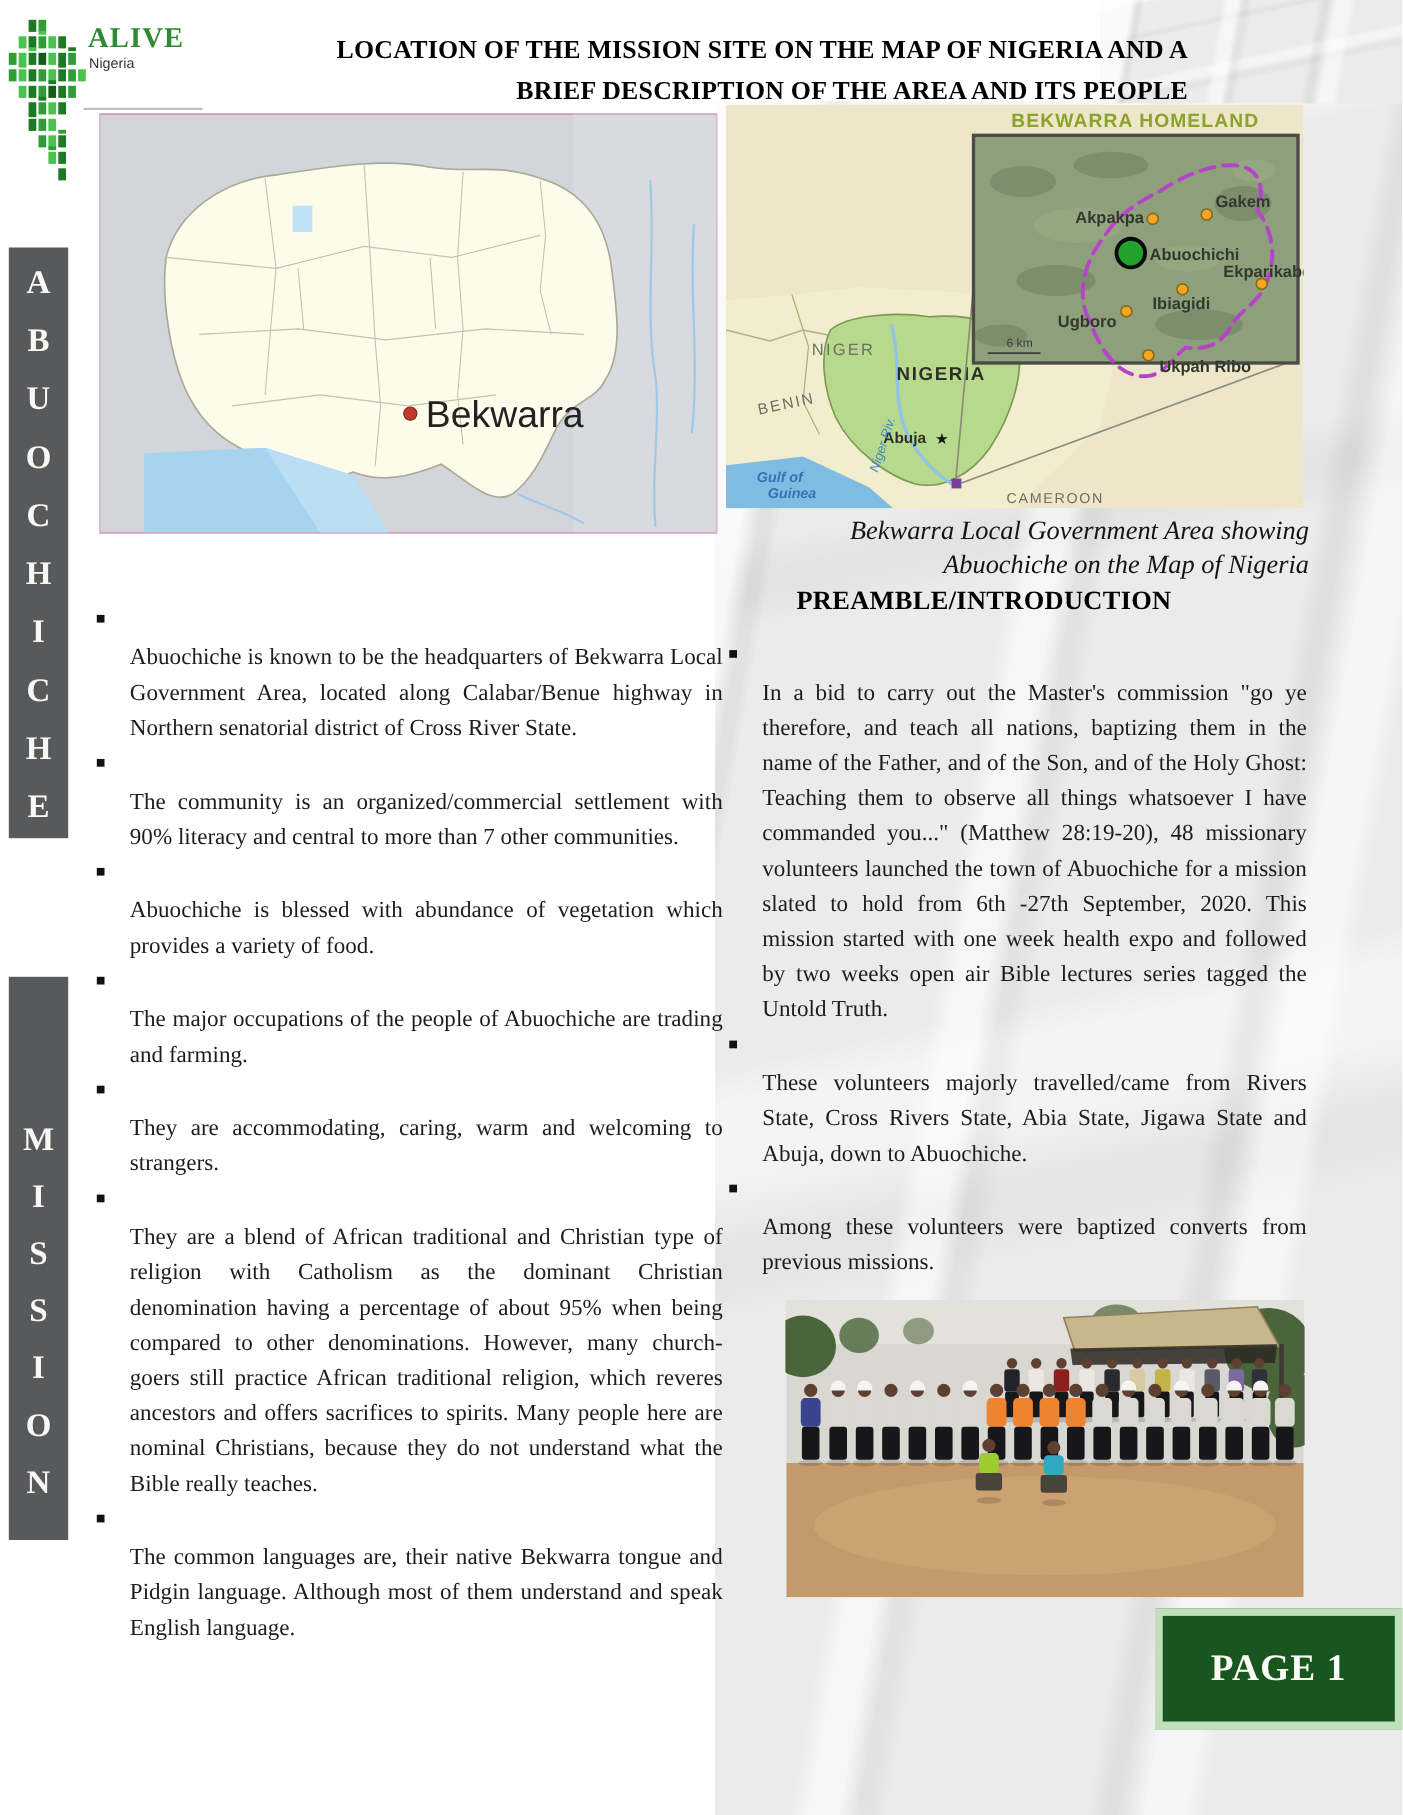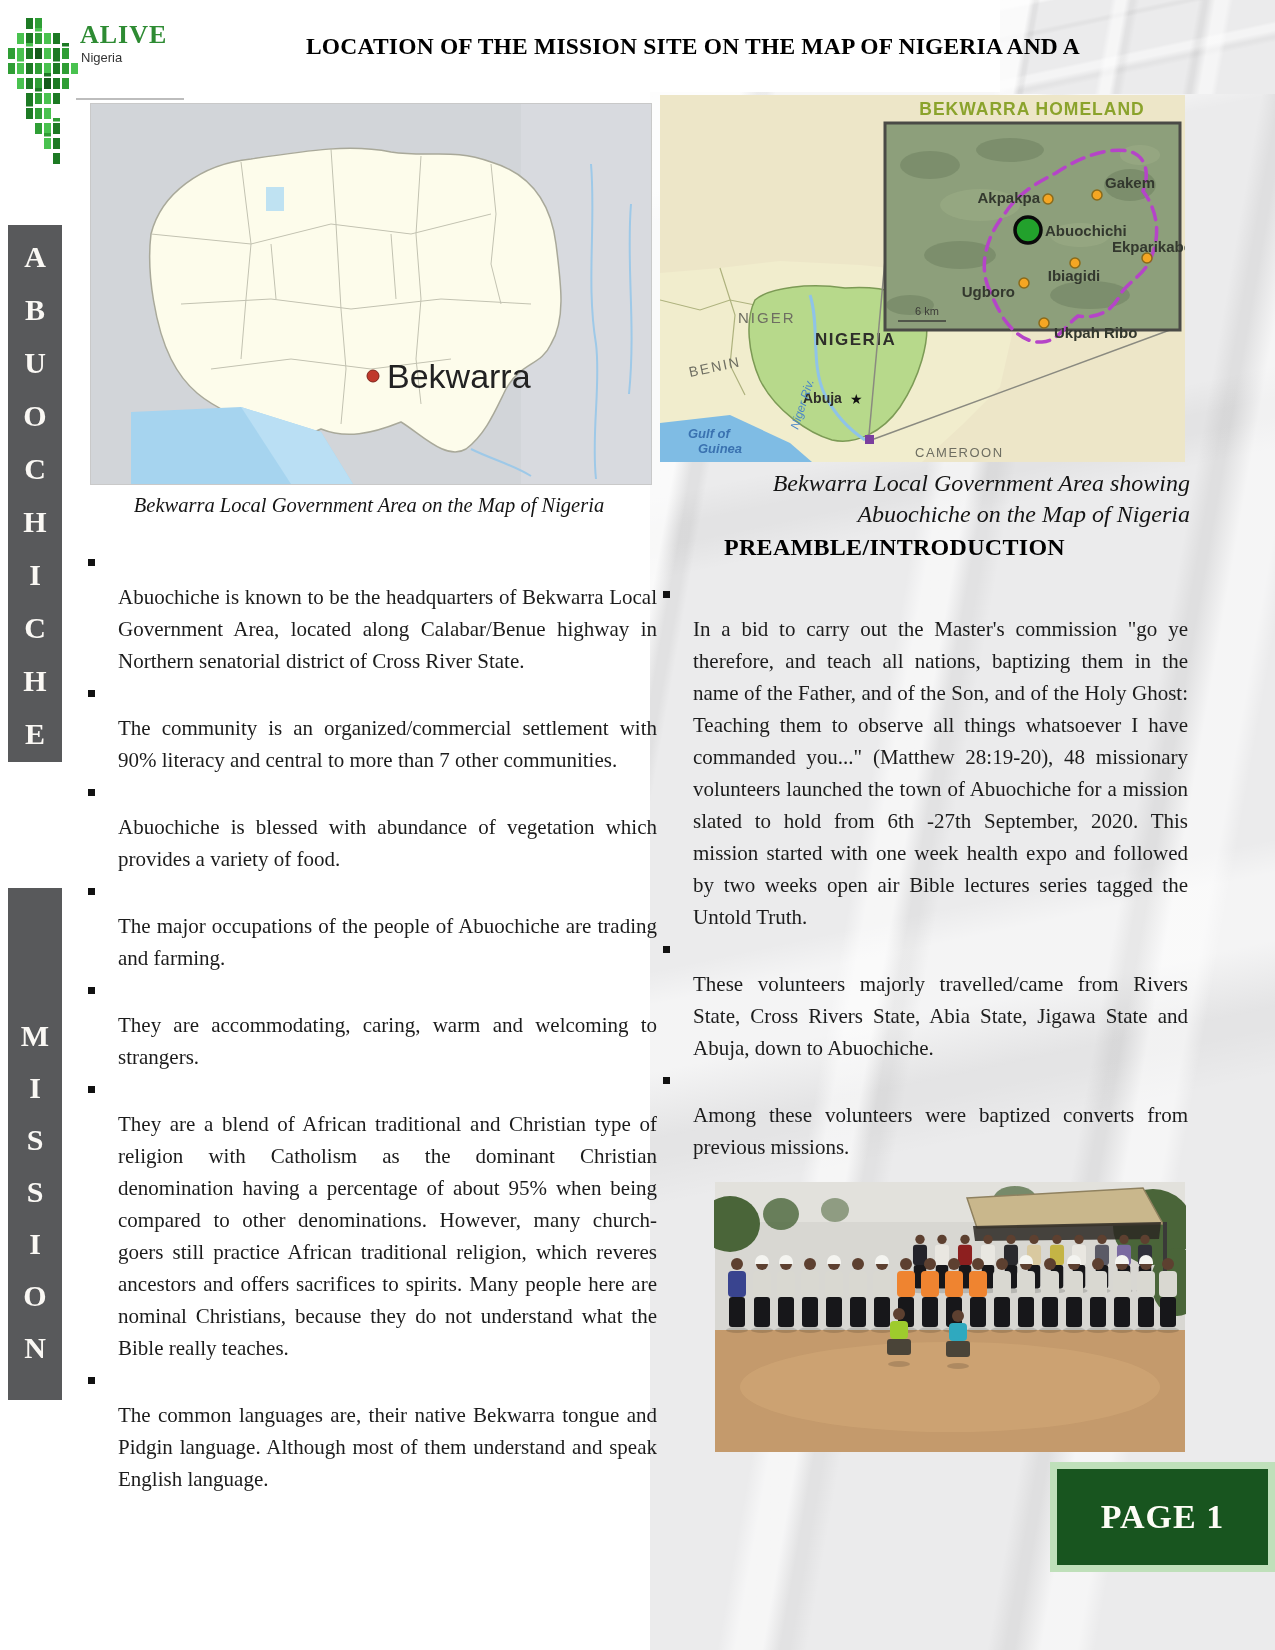--- a/index.html
+++ b/index.html
@@ -133,20 +133,21 @@
           <rect x="49" y="141" width="7" height="11" fill="#1d7a24"></rect>
         </g>
     </svg>
     <span id="logo-title">ALIVE</span>
     <span id="logo-subtitle">Nigeria</span>
     <span class="rule"></span>
   </div>
 
   <div id="page-title">
     <div>LOCATION OF THE MISSION SITE ON THE MAP OF NIGERIA AND A</div>
+    <div>BRIEF DESCRIPTION OF THE AREA AND ITS PEOPLE</div>
   </div>
 
   <div id="bar-abuochiche" class="side-bar">
       <span class="v-letter">A</span>
       <span class="v-letter">B</span>
       <span class="v-letter">U</span>
       <span class="v-letter">O</span>
       <span class="v-letter">C</span>
       <span class="v-letter">H</span>
       <span class="v-letter">I</span>
@@ -190,21 +191,20 @@
         <path d="M380,345 C400,355 420,360 440,372"></path>
       </g>
 
       <path d="M40,308 L150,303 L230,328 L262,380 L40,380 Z" fill="#a6d4ef"></path>
       <path d="M150,303 L230,328 L262,380 L200,380 Z" fill="#badff4"></path>
 
       <circle cx="282" cy="272" r="6" fill="#c0392b" stroke="#7e241a" stroke-width="1"></circle>
       <text x="296" y="284" font-size="34" fill="#222" font-weight="500">Bekwarra</text>
     </svg>
   </div>
-  <div id="left-map-caption">Bekwarra Local Government Area on the Map of Nigeria</div>
 
   <div id="left-bullets" class="bullet-list">
       <div class="bullet-item">
         <span class="bullet-marker"></span>
         <div class="bullet-text">Abuochiche is known to be the headquarters of Bekwarra Local Government Area, located along Calabar/Benue highway in Northern senatorial district of Cross River State.</div>
       </div>
       <div class="bullet-item">
         <span class="bullet-marker"></span>
         <div class="bullet-text">The community is an organized/commercial settlement with 90% literacy and central to more than 7 other communities.</div>
       </div>

